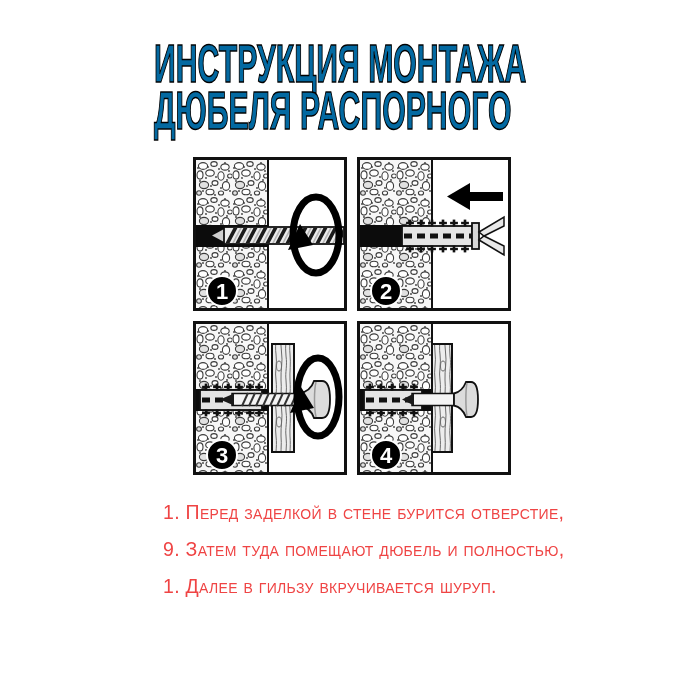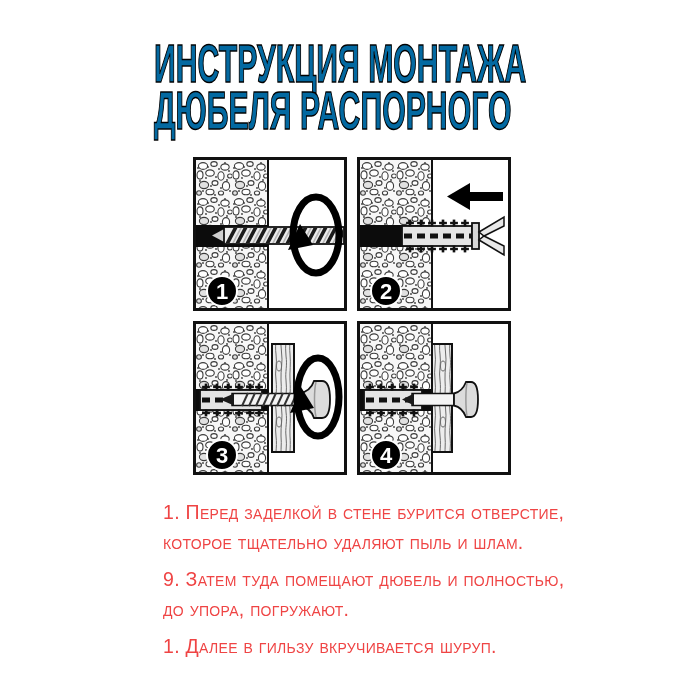--- a/index.html
+++ b/index.html
@@ -263,22 +263,20 @@
         <text x="26" y="139" text-anchor="middle" font-size="22" font-weight="bold" font-family="Liberation Sans, sans-serif" fill="#fff">4</text>
       </g>
     </svg>
   </div>
 
 </div>
 
 <div class="steps">
   <div class="step">
     <div class="step-line">1. Перед заделкой в стене бурится отверстие,</div>
-    <div class="step-line">которое тщательно удаляют пыль и шлам.</div>
   </div>
   <div class="step">
     <div class="step-line">9. Затем туда помещают дюбель и полностью,</div>
-    <div class="step-line">до упора, погружают.</div>
   </div>
   <div class="step">
     <div class="step-line">1. Далее в гильзу вкручивается шуруп.</div>
   </div>
 </div>
 
 </body></html>

